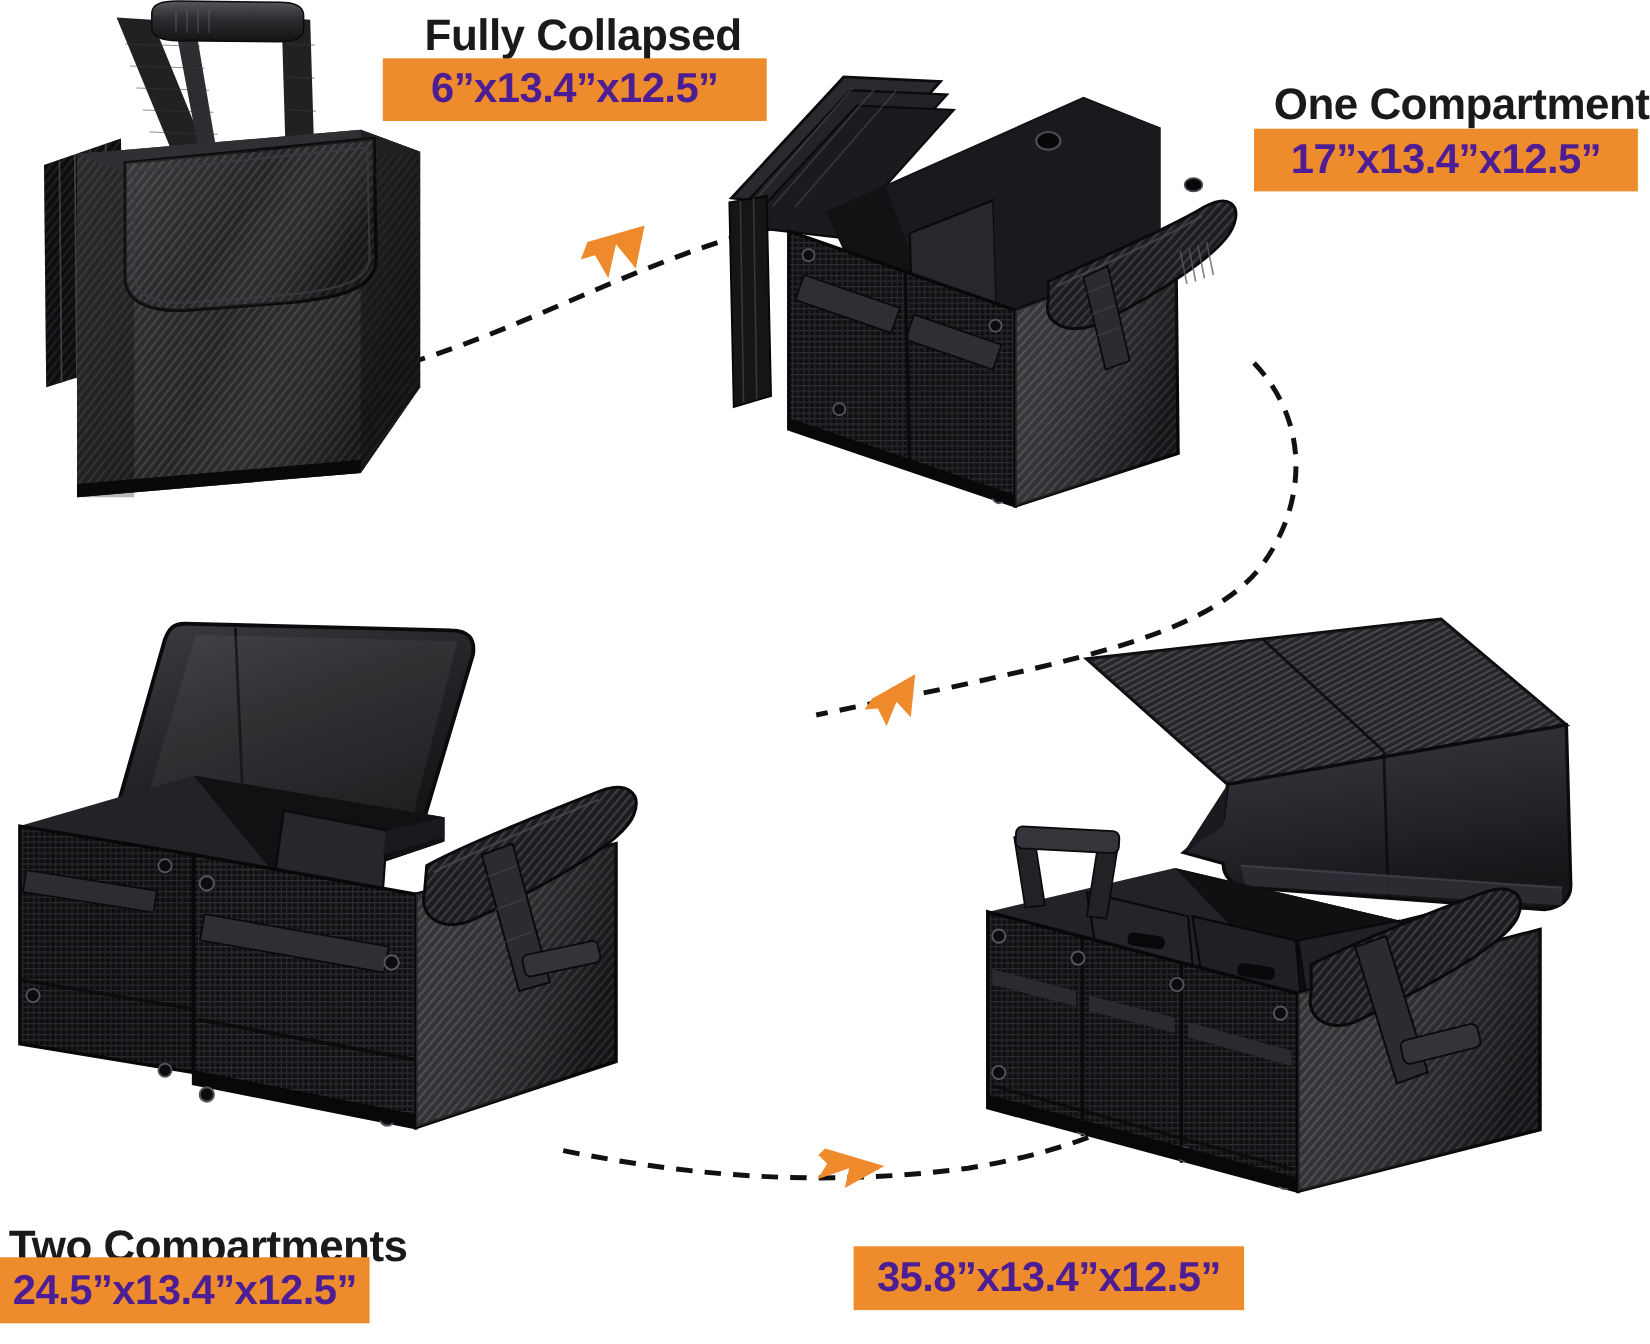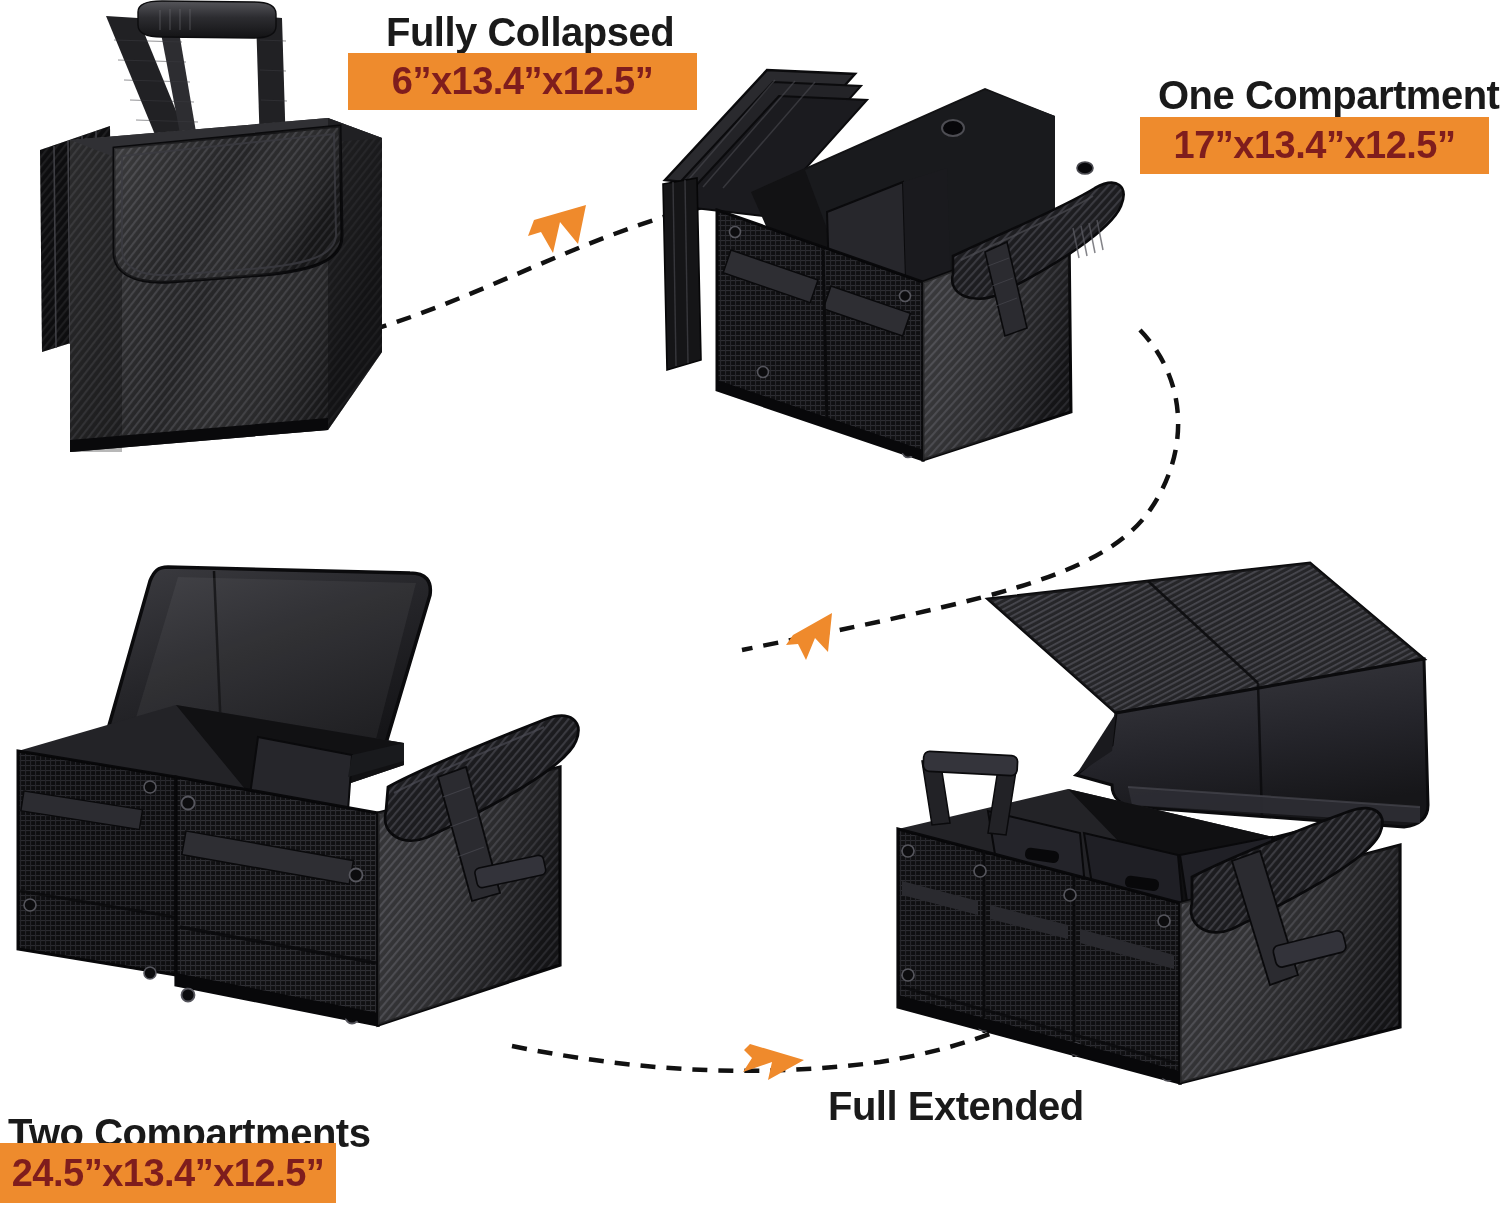--- a/index.html
+++ b/index.html
@@ -5,21 +5,21 @@
   html,body{margin:0;padding:0;background:#fff;}
   body{width:1500px;height:1222px;position:relative;overflow:hidden;
        font-family:"Liberation Sans","DejaVu Sans",sans-serif;}
   #stage{position:absolute;inset:0;width:1352px;height:1222px;}
 
   .label-title{
     position:absolute;font-weight:bold;color:#1a1a1a;
     font-size:40px;letter-spacing:-0.5px;white-space:nowrap;line-height:1;
   }
   .label-badge{
-    position:absolute;background:#ee8b2d;color:#7f1d1d;
+    position:absolute;background:#ee8b2d;color:#4c1d95;
     font-weight:bold;font-size:38px;letter-spacing:-0.5px;
     display:flex;align-items:center;justify-content:center;white-space:nowrap;
   }
 
   
   #t-collapsed{left:386px;top:12px;}
   #b-collapsed{left:348px;top:53px;width:349px;height:57px;}
   
   #t-one{left:1158px;top:75px;}
   #b-one{left:1140px;top:117px;width:349px;height:57px;}
@@ -423,15 +423,15 @@
 
   <div class="label-title" id="t-collapsed">Fully Collapsed</div>
   <div class="label-badge" id="b-collapsed">6”x13.4”x12.5”</div>
 
   <div class="label-title" id="t-one">One Compartment</div>
   <div class="label-badge" id="b-one">17”x13.4”x12.5”</div>
 
   <div class="label-title" id="t-two">Two Compartments</div>
   <div class="label-badge" id="b-two">24.5”x13.4”x12.5”</div>
 
-  <div class="label-title" id="t-full">Full Extended</div>
+  <div class="label-badge" id="b-full">35.8”x13.4”x12.5”</div>
 
 </div>
 
 </body></html>

